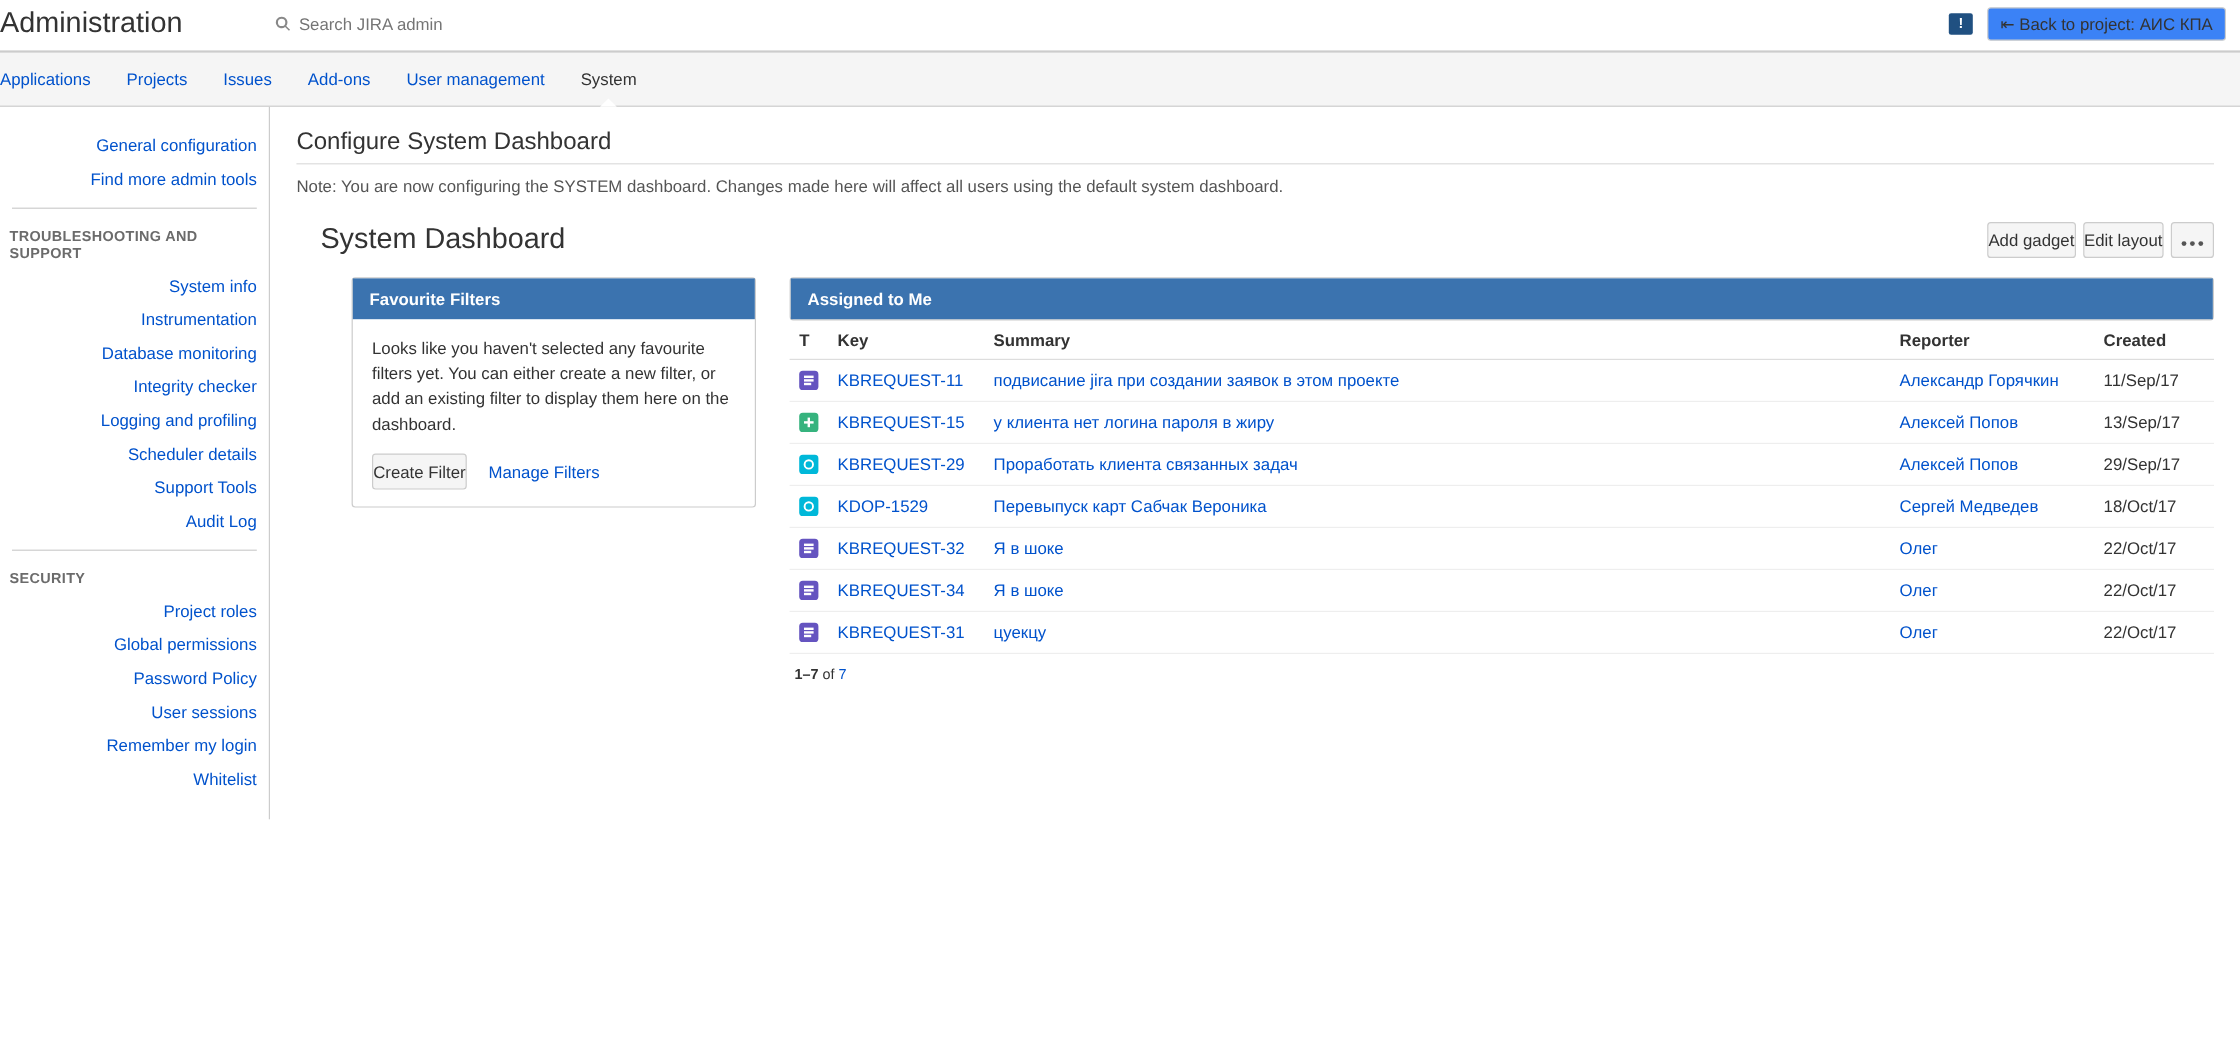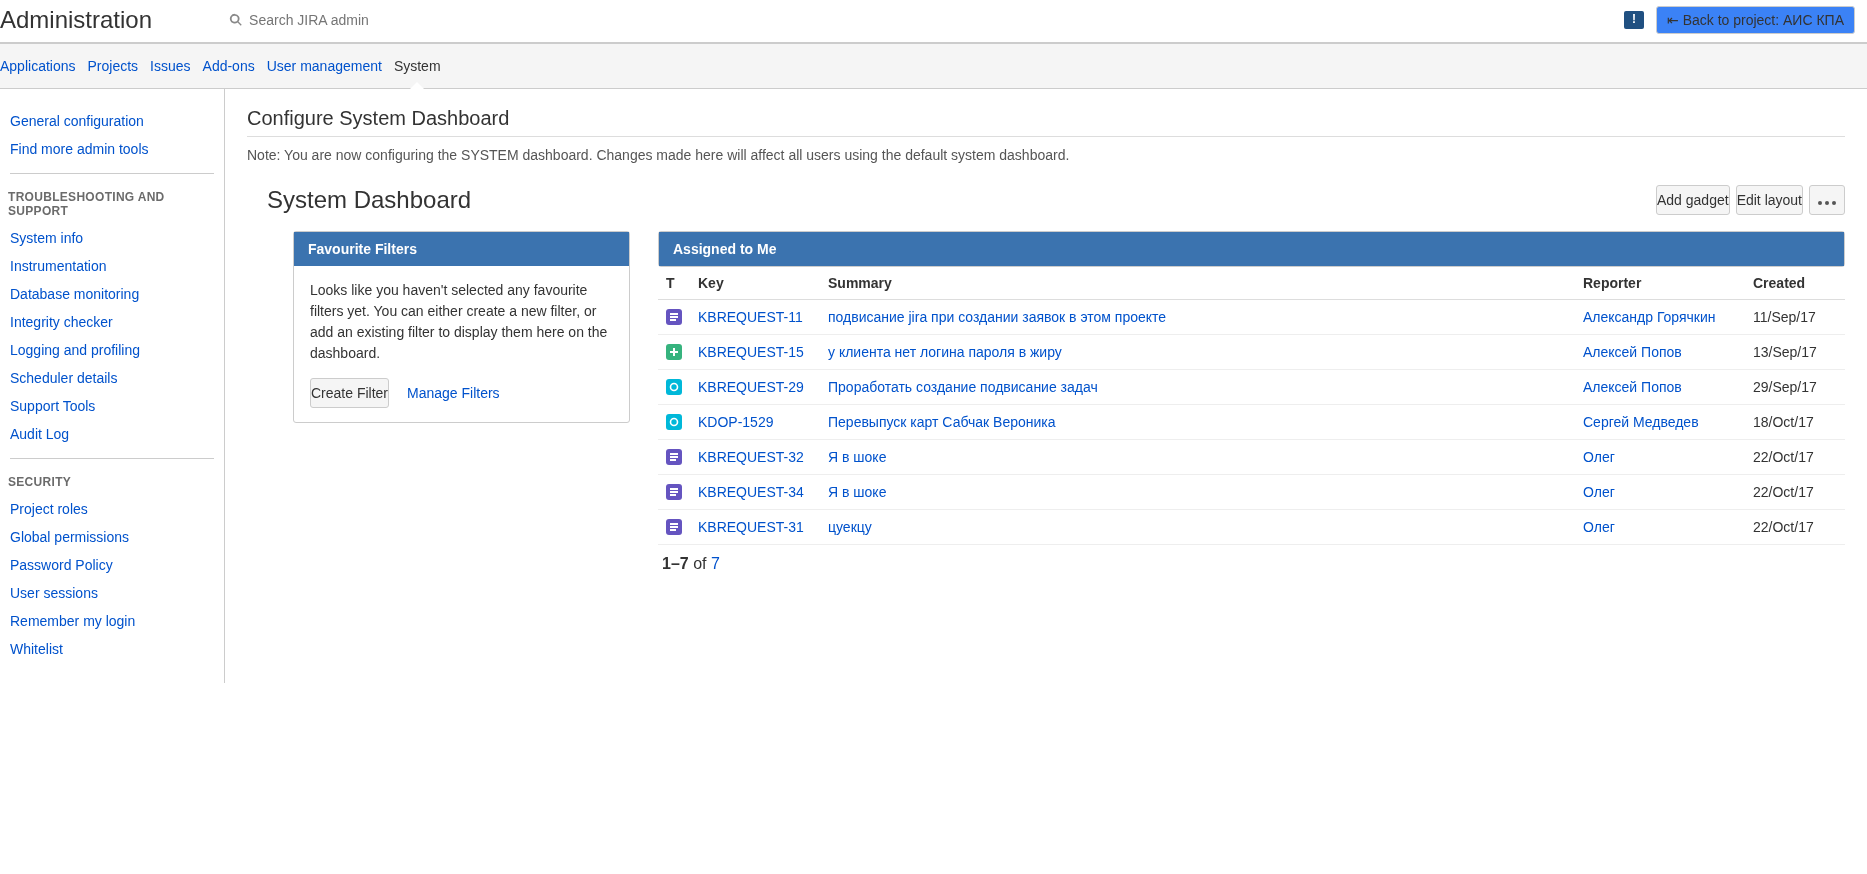--- a/index.html
+++ b/index.html
@@ -1,31 +1,31 @@
 <!DOCTYPE html>
 <html><head>
 <meta charset="utf-8">
 <style>
   * { box-sizing: border-box; margin: 0; padding: 0; }
   body { font-family: -apple-system, BlinkMacSystemFont, "Segoe UI", Arial, sans-serif; font-size: 14px; color: #333; background: #fff; }
-  a { color: #0052cc; text-decoration: none; cursor: pointer; }
+  a { color: #0052cc; text-decoration: none; cursor: pointer; text-align: right; }
 
   
   .top-header { display: flex; align-items: center; padding: 6px 12px 8px 0; border-bottom: 2px solid #ccc; gap: 47px; }
   .top-header h1 { font-size: 24px; font-weight: 500; color: #333; margin-right: 30px; }
   .search-wrap { display: flex; align-items: center; color: #888; flex: 1; }
   .search-wrap svg { width: 14px; height: 14px; margin-right: 6px; fill: #888; }
   .search-input { border: none; outline: none; font-size: 14px; color: #555; width: 260px; }
   .top-right { display: flex; align-items: center; gap: 12px; }
   .feedback-icon { width: 20px; height: 18px; background: #205081; position: relative; border-radius: 2px; }
   .feedback-icon::after { content: "!"; color: #fff; position: absolute; left: 50%; top: 50%; transform: translate(-50%, -55%); font-weight: bold; font-size: 12px; }
   .back-btn { border: 1px solid #ccc; background: #3b82f6; border-radius: 3px; padding: 5px 10px; font-size: 14px; color: #333; cursor: pointer; }
 
   
-  .nav-tabs { background: #f5f5f5; border-bottom: 1px solid #ccc; padding: 0 0 0 0; display: flex; gap: 12px; }
+  .nav-tabs { background: #f5f5f5; border-bottom: 1px solid #ccc; padding: 0 0 0 0; display: flex; gap: 30px; }
   .nav-tabs .tab { padding: 14px 0 14px 0; font-size: 14px; color: #0052cc; cursor: pointer; }
   .nav-tabs .tab.active { color: #333; font-weight: 400; position: relative; }
   .nav-tabs .tab.active::after { content: ""; position: absolute; left: 50%; bottom: -1px; transform: translateX(-50%); width: 0; height: 0; border-left: 7px solid transparent; border-right: 7px solid transparent; border-bottom: 7px solid #fff; }
 
   
   .content-wrap { display: flex; }
   .sidebar { width: 225px; border-right: 1px solid #ccc; padding: 18px 0 20px 0; }
   .sidebar a.side-link { display: block; padding: 6px 10px 6px 10px; color: #0052cc; font-size: 14px; }
   .sidebar hr { border: none; border-top: 1px solid #ccc; margin: 10px 10px; }
   .sidebar .side-heading { color: #6b6b6b; font-size: 12px; font-weight: 700; padding: 6px 10px 6px 8px; letter-spacing: 0.3px; }
@@ -56,21 +56,21 @@
   
   .assign-gadget .gadget-header { background: #3b73af; }
   table.issues { width: 100%; border-collapse: collapse; font-size: 14px; }
   table.issues th { text-align: left; font-weight: 700; color: #333; padding: 8px 8px; border-bottom: 1px solid #ddd; }
   table.issues td { padding: 9px 8px; border-bottom: 1px solid #eee; vertical-align: middle; }
   .type-icon { width: 16px; height: 16px; border-radius: 3px; display: inline-flex; align-items: center; justify-content: center; }
   .type-icon svg { width: 10px; height: 10px; fill: #fff; }
   .ti-purple { background: #6554c0; }
   .ti-green  { background: #36b37e; }
   .ti-blue   { background: #00b8d9; }
-  .paging { padding: 10px 4px; font-size: 16px; color: #333; }
+  .paging { padding: 10px 4px; font-size: 12px; color: #333; }
 
   .ellipsis-dots { display: inline-flex; gap: 3px; align-items: center; }
   .ellipsis-dots span { width: 4px; height: 4px; background: #555; border-radius: 50%; display: block; }
 </style>
 </head>
 <body>
 
 <div class="top-header">
   <h1>Administration</h1>
   <div class="search-wrap">
@@ -192,21 +192,21 @@
                 <td><a>Алексей Попов</a></td>
                 <td>13/Sep/17</td>
               </tr>
               <tr>
                 <td><span class="type-icon ti-blue">
                     <svg viewBox="0 0 10 10">
                       <circle cx="5" cy="5" r="3.5" fill="none" stroke="#fff" stroke-width="1.6"></circle>
                     </svg>
                   </span></td>
                 <td><a>KBREQUEST-29</a></td>
-                <td><a>Проработать создание подвисание задач</a></td>
+                <td><a>Проработать клиента связанных задач</a></td>
                 <td><a>Алексей Попов</a></td>
                 <td>29/Sep/17</td>
               </tr>
               <tr>
                 <td><span class="type-icon ti-blue">
                     <svg viewBox="0 0 10 10">
                       <circle cx="5" cy="5" r="3.5" fill="none" stroke="#fff" stroke-width="1.6"></circle>
                     </svg>
                   </span></td>
                 <td><a>KDOP-1529</a></td>

